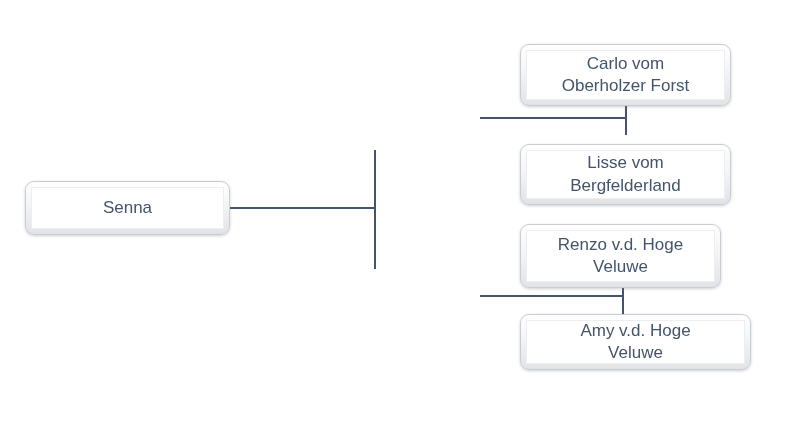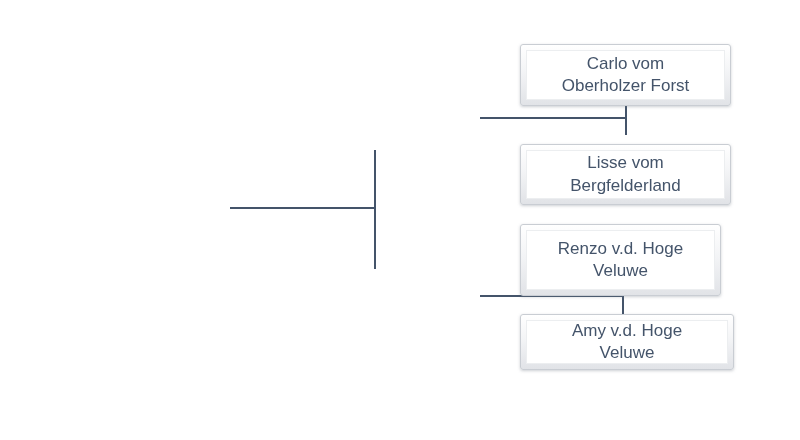--- a/index.html
+++ b/index.html
@@ -12,21 +12,21 @@
     position: relative;
     width: 800px;
     height: 440px;
     background: #ffffff;
     font-family: "Liberation Sans", sans-serif;
     overflow: hidden;
   }
   
   .node {
     position: absolute;
-    border-radius: 3px;
+    border-radius: 9px;
     border: 1px solid #c9cdd3;
     background: linear-gradient(180deg, #ffffff 0%, #f3f4f6 45%, #e1e3e7 100%);
     box-shadow: inset 0 1px 0 #ffffff, 0 1px 3px rgba(110,118,130,0.35);
   }
   .node-inner {
     position: absolute;
     top: 5px; left: 5px; right: 5px; bottom: 5px;
     background: #ffffff;
     border: 1px solid #eceef0;
     display: flex;
@@ -53,44 +53,49 @@
 
   <div class="line" style="left:230px; top:207px; width:146px; height:2px;"></div>
   <div class="line" style="left:374px; top:150px; width:2px; height:119px;"></div>
 
   <div class="line" style="left:480px; top:117px; width:147px; height:2px;"></div>
   <div class="line" style="left:625px; top:106px; width:2px; height:29px;"></div>
 
   <div class="line" style="left:480px; top:295px; width:144px; height:2px;"></div>
   <div class="line" style="left:622px; top:280px; width:2px; height:35px;"></div>
 
+  <div class="node" style="left:25px; top:181px; width:205px; height:54px;">
+    <div class="node-inner">
+      <span class="node-label">Senna</span>
+    </div>
+  </div>
 
 
 
   <div class="node" style="left:520px; top:44px; width:211px; height:62px;">
     <div class="node-inner">
       <span class="node-label">Carlo vom
 Oberholzer Forst</span>
     </div>
   </div>
 
   <div class="node" style="left:520px; top:135px; width:211px; height:61px;margin-top:9px;">
     <div class="node-inner">
       <span class="node-label">Lisse vom
 Bergfelderland</span>
     </div>
   </div>
 
-  <div class="node" style="left:520px; top:224px; width:201px; height:72px;">
+  <div class="node" style="left:520px; top:224px; width:201px; height:64px;">
     <div class="node-inner">
       <span class="node-label">Renzo v.d. Hoge
 Veluwe</span>
     </div>
   </div>
 
-  <div class="node" style="left:520px; top:314px; width:214px; height:56px;padding-left:8px;">
+  <div class="node" style="left:520px; top:314px; width:231px; height:56px;padding-left:8px;">
     <div class="node-inner">
       <span class="node-label">Amy v.d. Hoge
 Veluwe</span>
     </div>
   </div>
 
 </div>
 
 </body></html>

